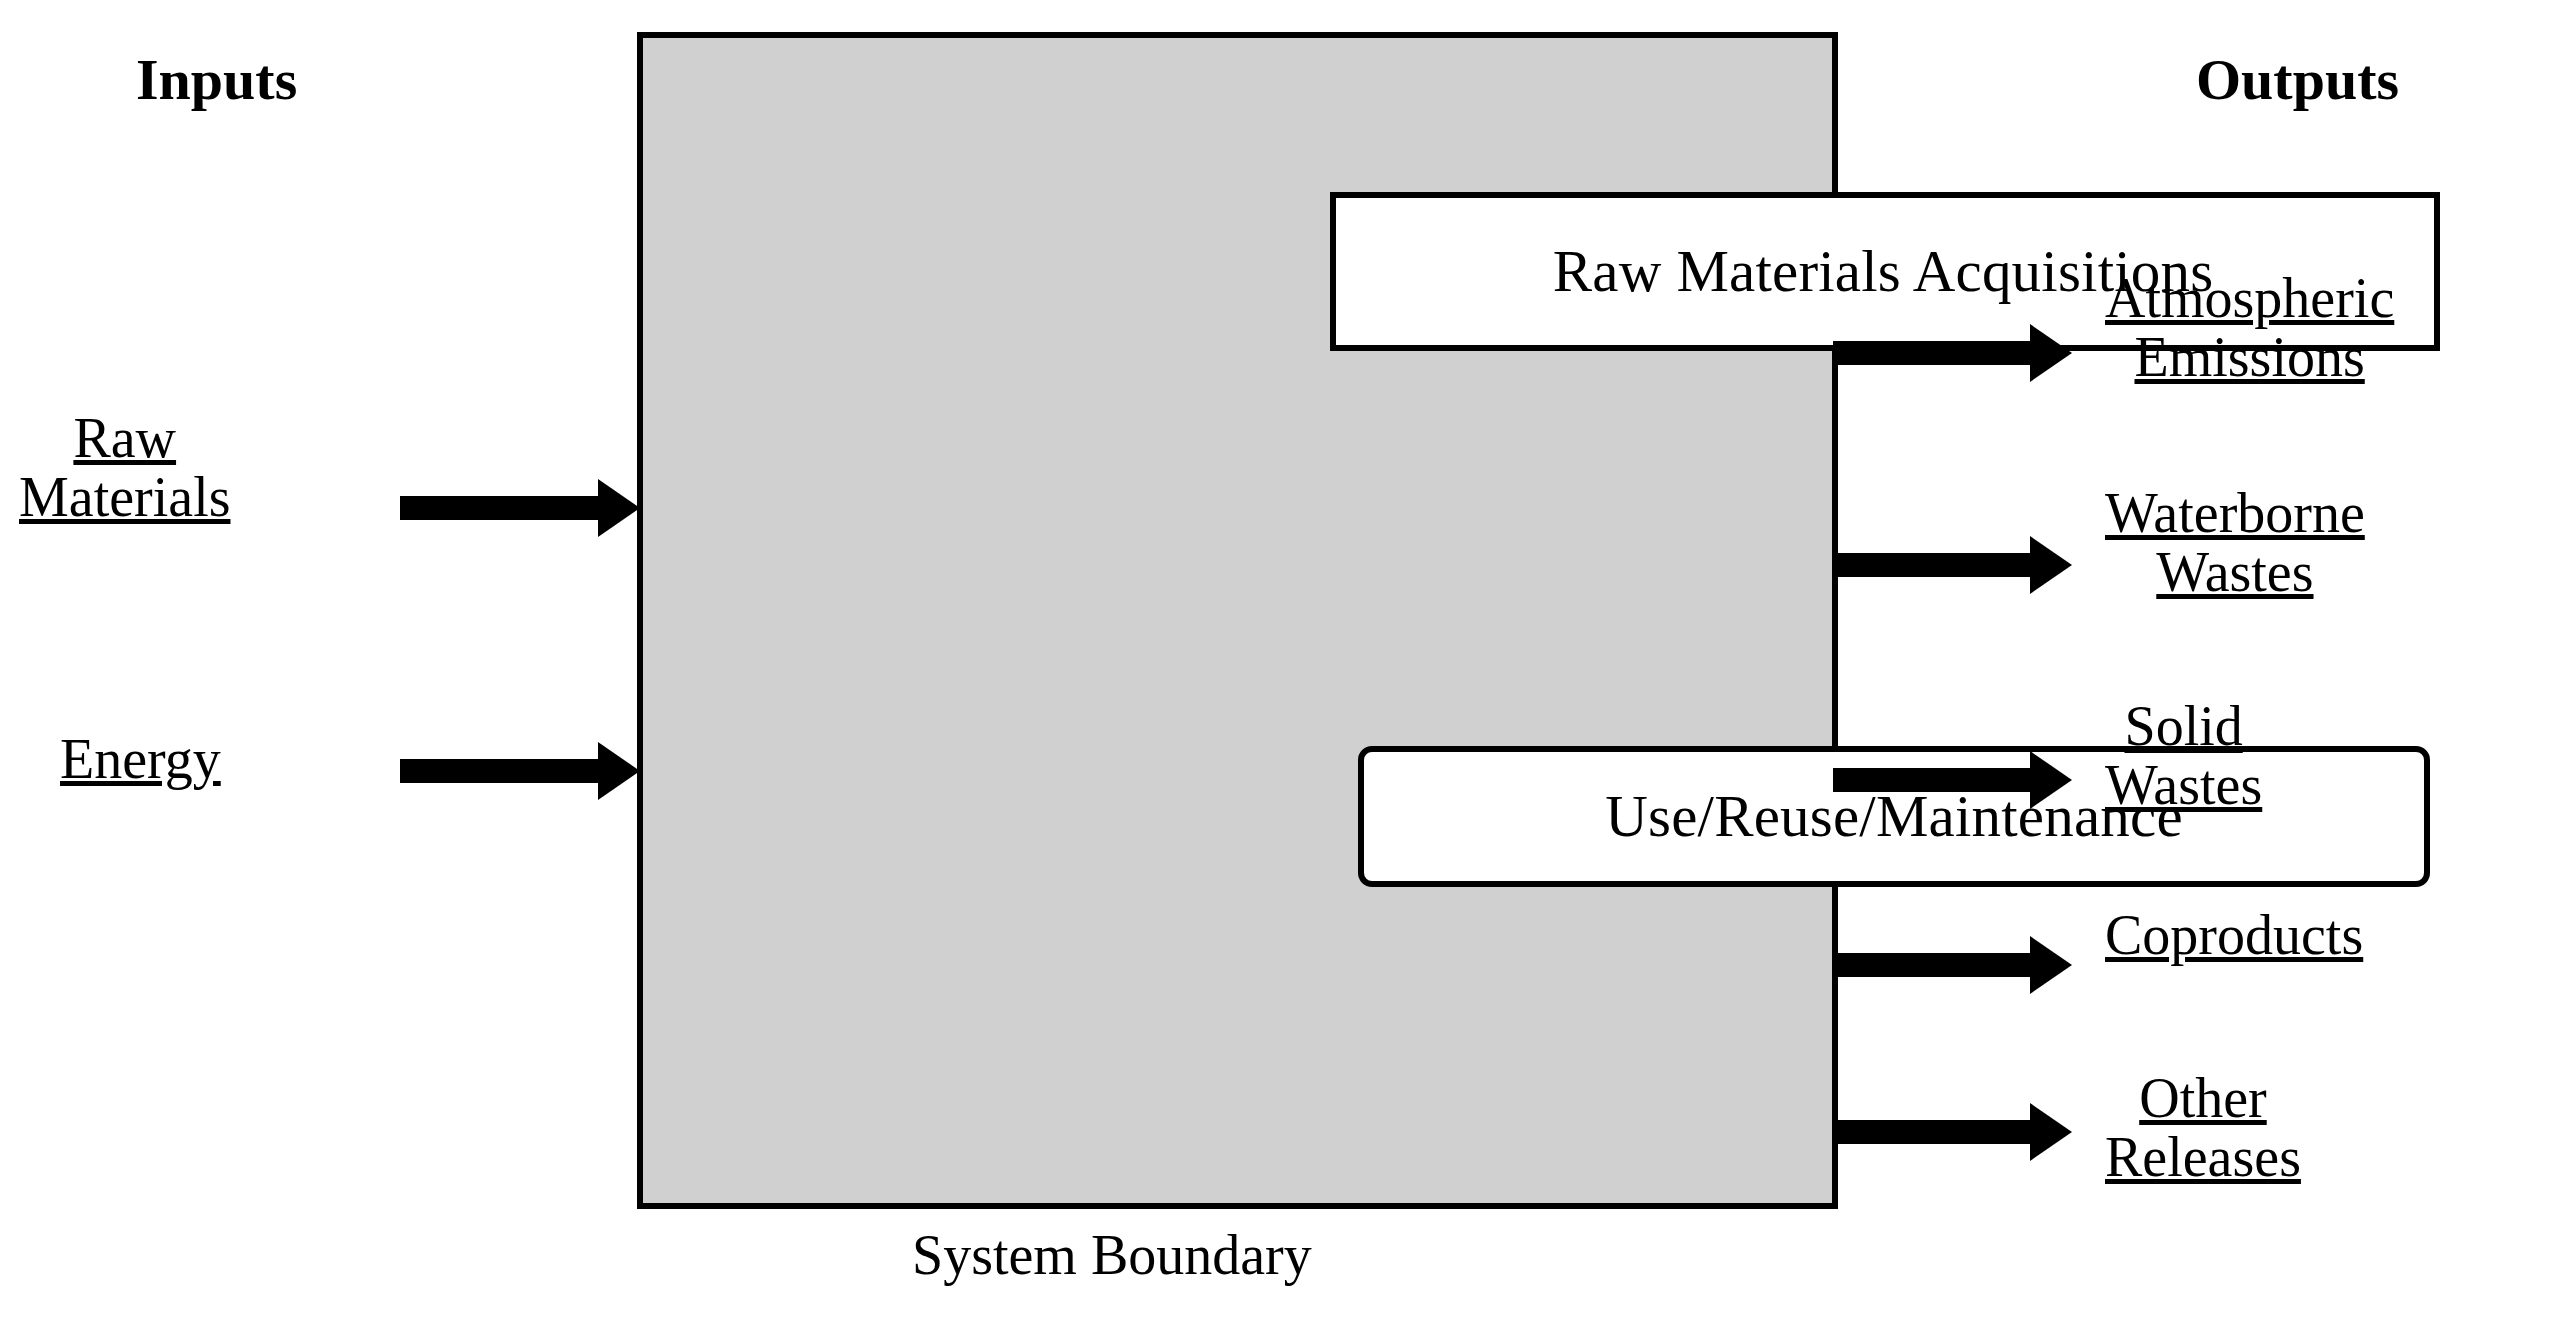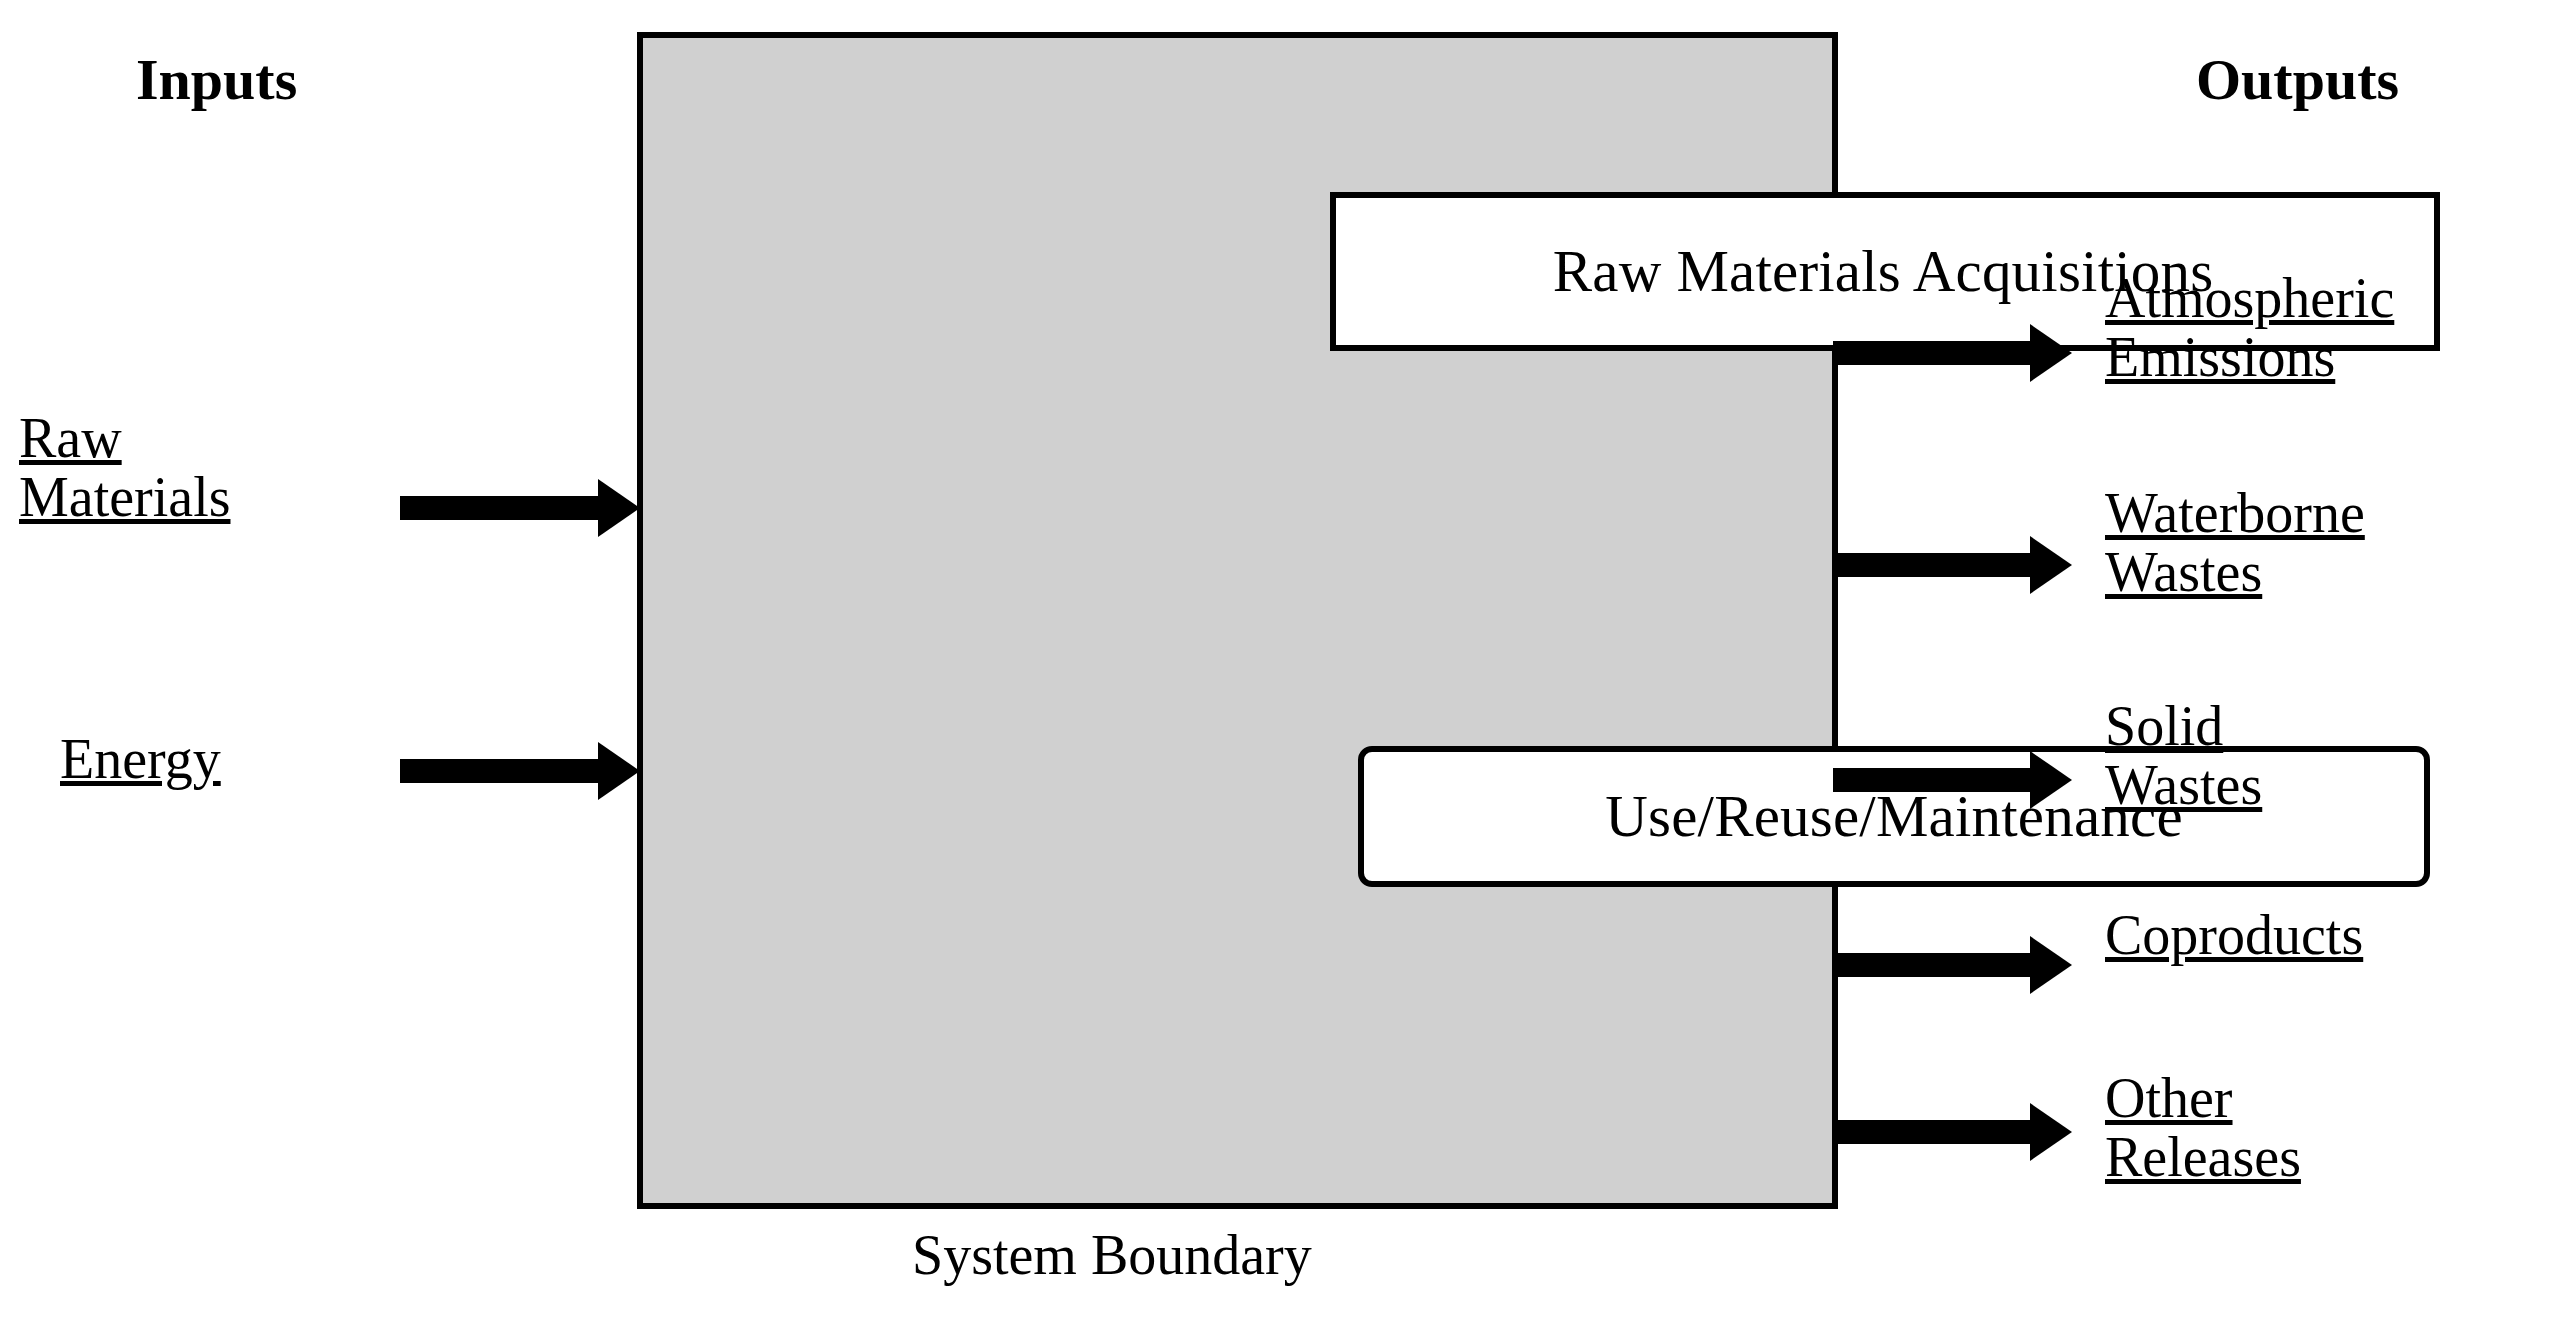--- a/index.html
+++ b/index.html
@@ -1,19 +1,19 @@
 <!DOCTYPE html>
 <html><head>
 <meta charset="utf-8">
 <style>
   html,body{margin:0;padding:0;background:#ffffff;}
   body{width:2576px;height:1340px;position:relative;overflow:hidden;
        font-family:"Liberation Serif","DejaVu Serif",serif;color:#000;}
 
-  .stage{position:absolute;left:0;top:0;width:2576px;height:1340px;}
+  .stage{position:absolute;left:0;top:0;width:2576px;height:1340px;text-align:center;}
 
   
   #system-boundary{
     position:absolute;left:637px;top:32px;width:1201px;height:1177px;
     background:#d0d0d0;
     border:6.7px solid #000000;
     box-sizing:border-box;
   }
 
   

